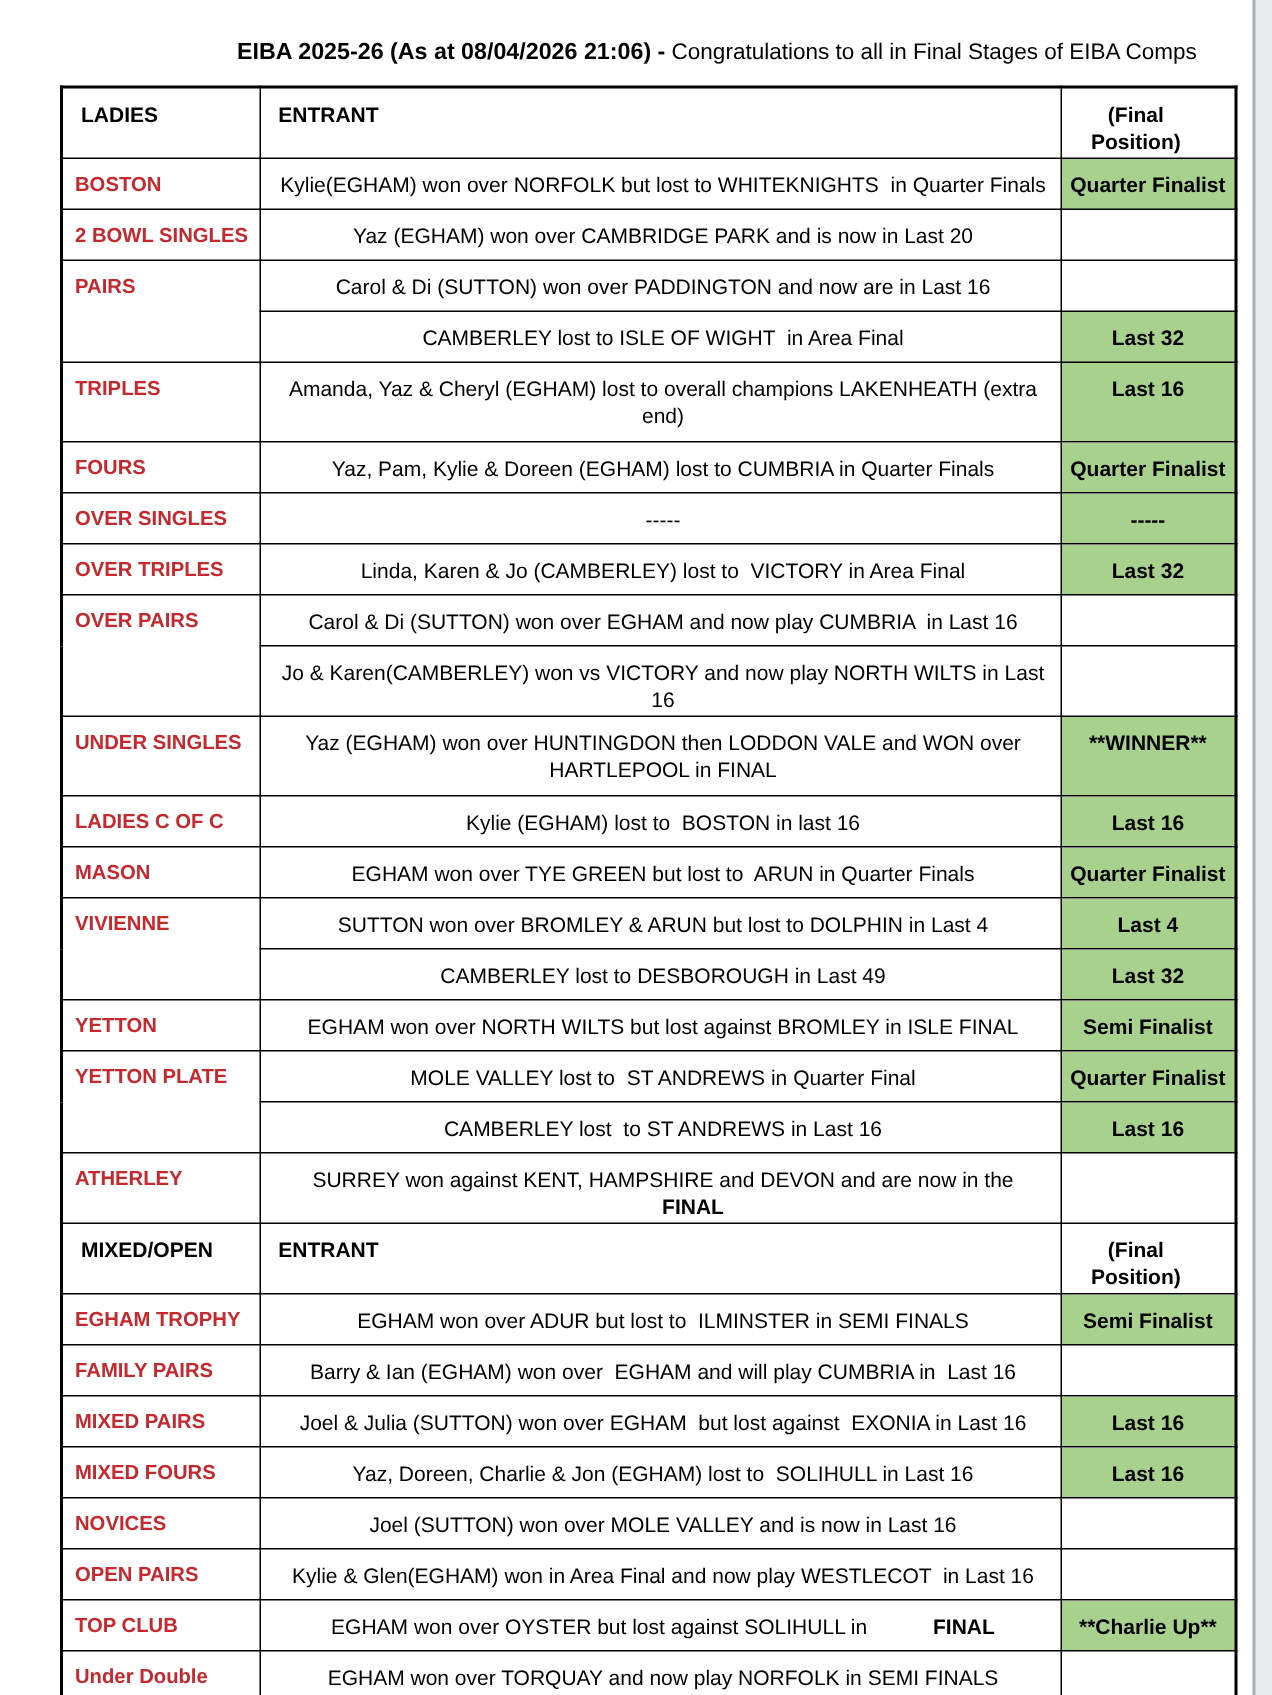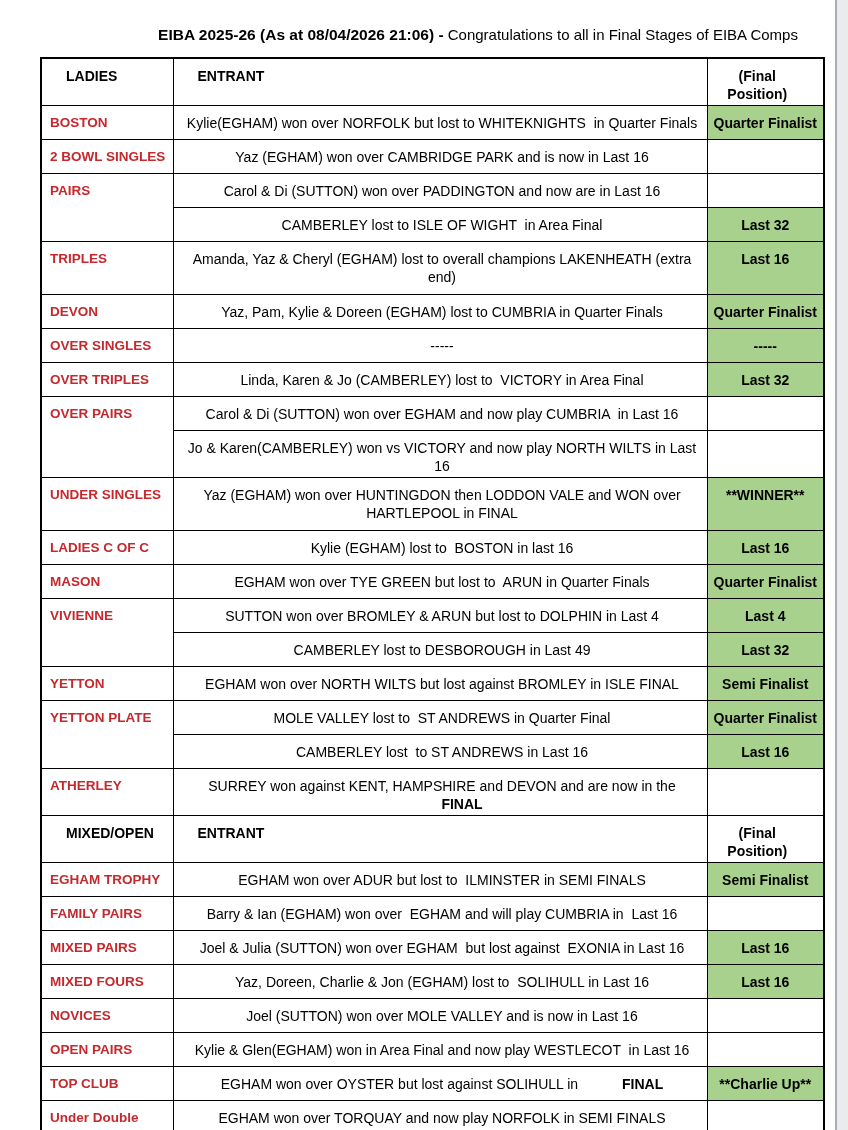--- a/index.html
+++ b/index.html
@@ -35,21 +35,21 @@
     font-size: 14px;
     line-height: 18px;
     overflow: hidden;
   }
   th { text-align: left; }
   .cat, th.cat-h {
     font-weight: bold;
     padding: 8px 4px 2px 8px;
   }
   .cat { color: var(--red); font-size: 13.5px; }
-  th.cat-h, th.ent-h { color: #000; padding: 8px 4px 2px 24px; }
+  th.cat-h, th.ent-h { color: #000; padding: 8px 4px 2px 12px; }
   .ent {
     padding: 8px 6px 2px 10px;
     white-space: pre-wrap;
     text-align: center;
   }
   .pos, th.pos-h {
     text-align: center;
     font-weight: bold;
     padding: 8px 3px 2px 3px;
   }
@@ -90,42 +90,42 @@
   </tr>
 
   <tr class="r-std">
     <td class="cat">BOSTON</td>
     <td class="ent">Kylie(EGHAM) won over NORFOLK but lost to WHITEKNIGHTS  in Quarter Finals</td>
     <td class="pos hl">Quarter Finalist</td>
   </tr>
 
   <tr class="r-std">
     <td class="cat">2 BOWL SINGLES</td>
-    <td class="ent">Yaz (EGHAM) won over CAMBRIDGE PARK and is now in Last 16</td>
+    <td class="ent">Yaz (EGHAM) won over CAMBRIDGE PARK and is now in Last 20</td>
     <td class="pos"></td>
   </tr>
 
   <tr class="r-std">
     <td class="cat" rowspan="2">PAIRS</td>
     <td class="ent">Carol &amp; Di (SUTTON) won over PADDINGTON and now are in Last 16</td>
     <td class="pos"></td>
   </tr>
   <tr class="r-std">
     <td class="ent">CAMBERLEY lost to ISLE OF WIGHT  in Area Final</td>
     <td class="pos hl">Last 32</td>
   </tr>
 
   <tr class="r-tall">
     <td class="cat">TRIPLES</td>
     <td class="ent">Amanda, Yaz &amp; Cheryl (EGHAM) lost to overall champions LAKENHEATH (extra end)</td>
     <td class="pos hl">Last 16</td>
   </tr>
 
   <tr class="r-std">
-    <td class="cat">DEVON</td>
+    <td class="cat">FOURS</td>
     <td class="ent">Yaz, Pam, Kylie &amp; Doreen (EGHAM) lost to CUMBRIA in Quarter Finals</td>
     <td class="pos hl">Quarter Finalist</td>
   </tr>
 
   <tr class="r-std">
     <td class="cat">OVER SINGLES</td>
     <td class="ent">-----</td>
     <td class="pos hl">-----</td>
   </tr>
 

